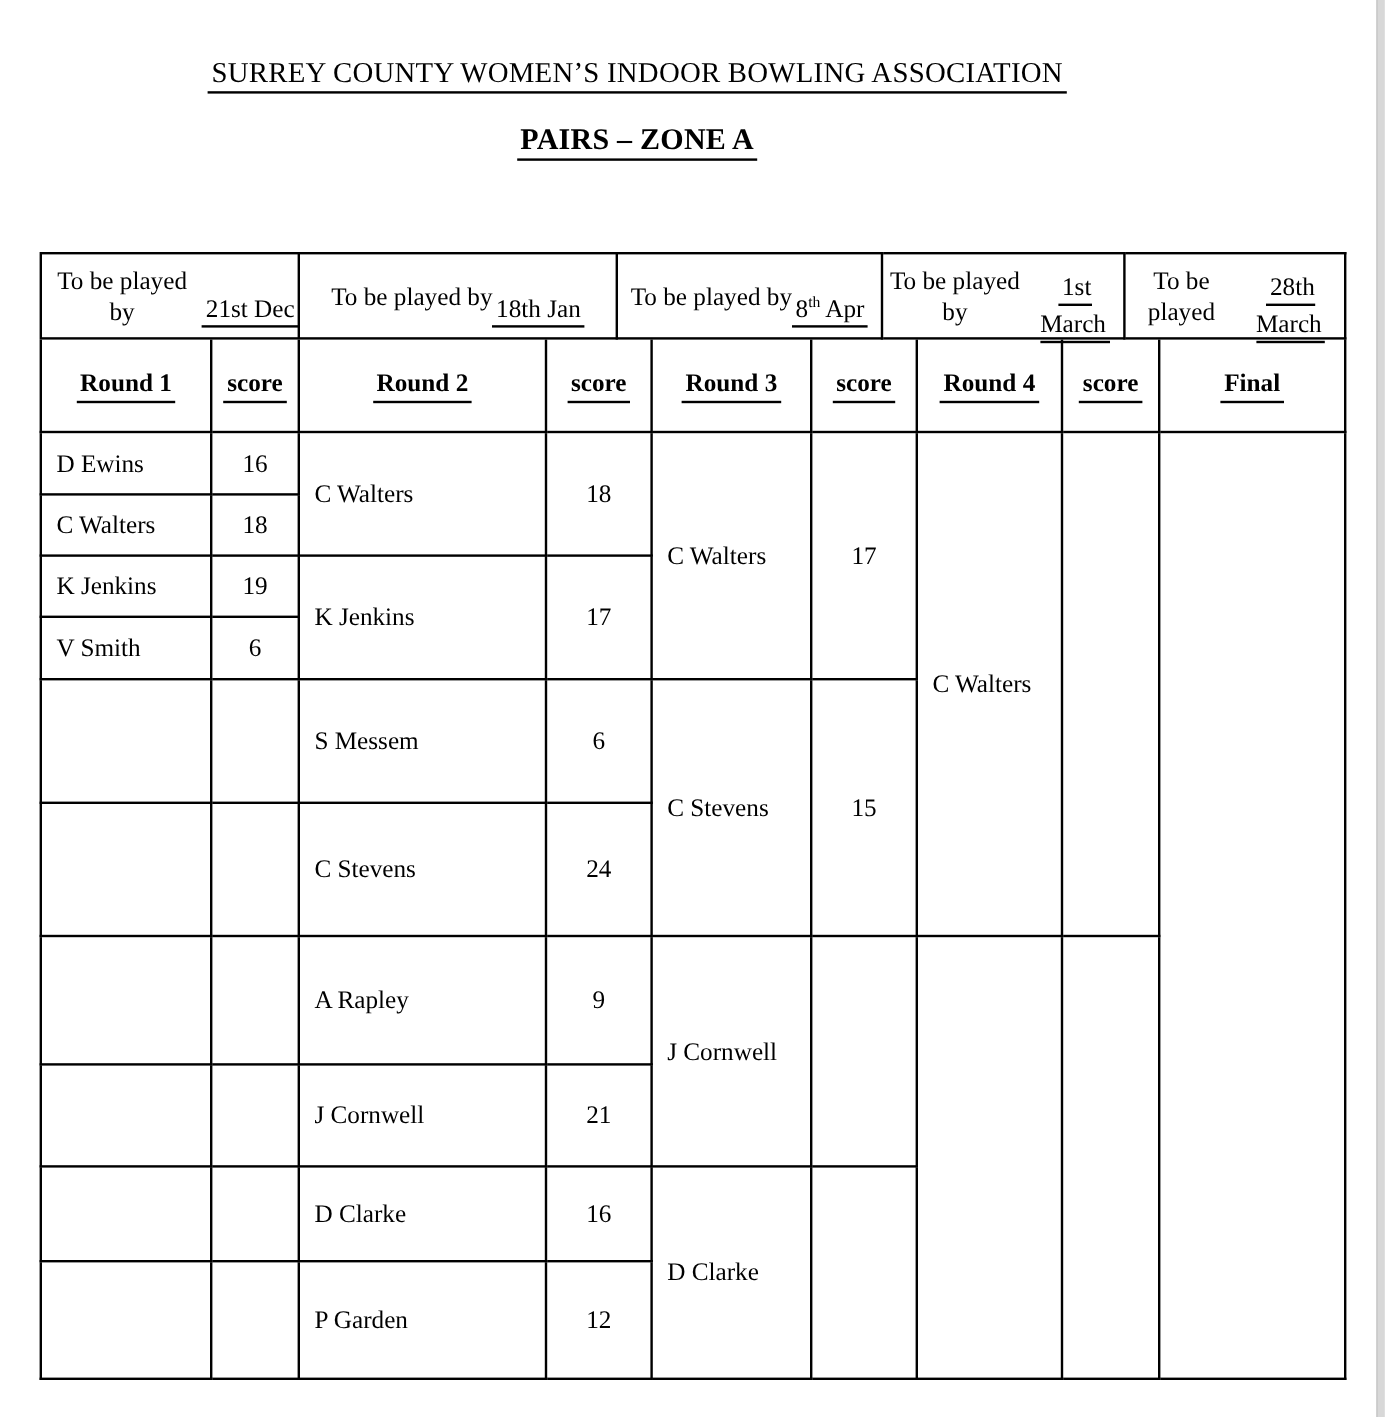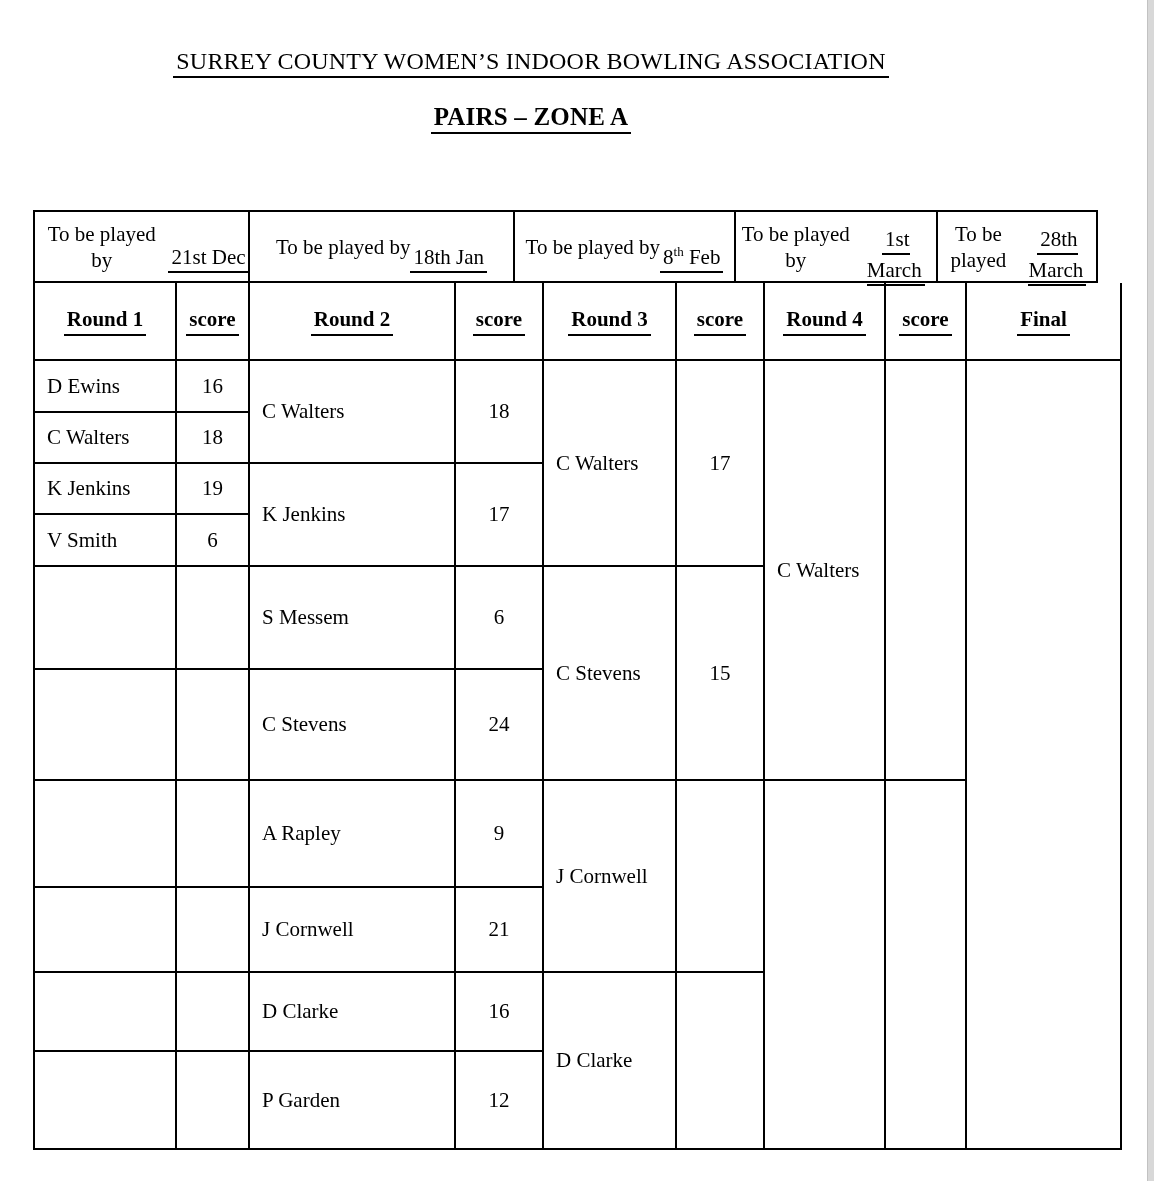--- a/index.html
+++ b/index.html
@@ -36,21 +36,21 @@
 
   .data-region { display:flex;justify-content:flex-end; }
   .bcol { display:flex; flex-direction:column; }
   .cell { border-right:2px solid #000; border-bottom:2px solid #000; display:flex; align-items:center; }
   .cell.name  { justify-content:flex-start; padding-left:12px; }
   .cell.score { justify-content:center; }
   .bcol.first > .cell { border-left:2px solid #000; }
 
   .w1{width:144px}.w2{width:73px}.w3{width:206px}.w4{width:88px}.w5{width:133px}
   .w6{width:88px}.w7{width:121px}.w8{width:81px}.w9{width:155px}
-  .gw1{width:217px}.gw2{width:265px}.gw3{width:221px}.gw4{width:202px}.gw5{width:160px}
+  .gw1{width:217px}.gw2{width:265px}.gw3{width:221px}.gw4{width:202px}.gw5{width:184px}
 
   .hA{height:52px}.hB{height:51px}.hC{height:51px}.hD{height:52px}.hE{height:103px}
   .hF{height:111px}.hG{height:107px}.hH{height:85px}.hI{height:79px}.hJ{height:98px}
   .hAB{height:103px}.hCD{height:103px}
   .hAD{height:206px}.hEF{height:214px}.hGH{height:192px}.hIJ{height:177px}
   .hAF{height:420px}.hGJ{height:369px}.hAJ{height:789px}
 </style>
 </head>
 <body>
 
@@ -67,21 +67,21 @@
     <div class="hcell gw1 bl">
       <div>To be played by</div>
       <div class="sched-date"><span class="u"><span>21st Dec</span><sup></sup><span></span></span></div>
     </div>
     <div class="hcell gw2">
       <div>To be played by</div>
       <div class="sched-date"><span class="u"><span>18th Jan</span><sup></sup><span></span></span></div>
     </div>
     <div class="hcell gw3">
       <div>To be played by</div>
-      <div class="sched-date"><span class="u"><span>8</span><sup>th</sup><span> Feb</span></span></div>
+      <div class="sched-date"><span class="u"><span>8</span><sup>th</sup><span> Apr</span></span></div>
     </div>
     <div class="hcell gw4">
       <div>To be played by</div>
       <div class="sched-date"><span class="u"><span>1st March</span><sup></sup><span></span></span></div>
     </div>
     <div class="hcell gw5">
       <div>To be played</div>
       <div class="sched-date"><span class="u"><span>28th March</span><sup></sup><span></span></span></div>
     </div>
   </div>

